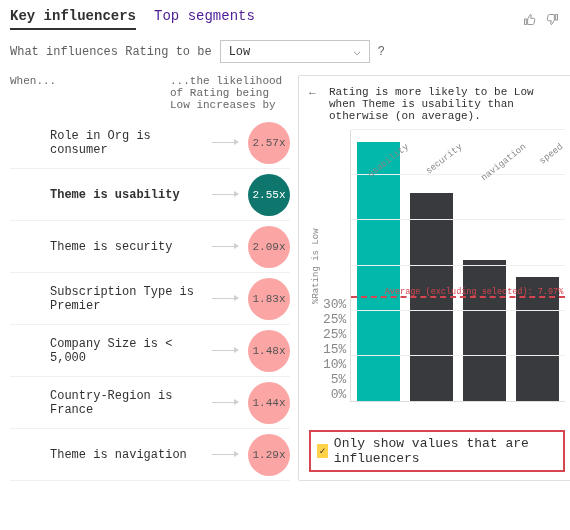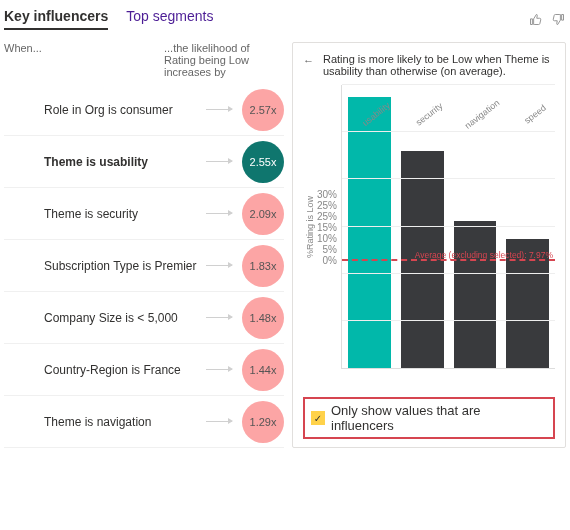--- a/index.html
+++ b/index.html
@@ -5,21 +5,21 @@
   * { box-sizing: border-box; margin: 0; padding: 0; }
   body {
     font-family: "Segoe UI", -apple-system, sans-serif;
     background: #fff;
     color: #323130;
     font-size: 12px;
     width: 570px;
     height: 530px;
     overflow: hidden;
   }
-  .container { padding: 8px 4px; }
+  .container { padding: 8px 10px; font-family: Liberation Mono, monospace; }
   .header-row { display: flex; justify-content: space-between; align-items: center; }
   .tabs { display: flex; gap: 18px; }
   .tab {
     font-size: 14px; color: #4c1d95; padding-bottom: 4px; cursor: pointer;
   }
   .tab.active { color: #323130; font-weight: 600; border-bottom: 2px solid #323130; }
   .feedback-icons { display: flex; gap: 8px; color: #888; }
   .feedback-icons svg { width: 15px; height: 15px; stroke: #888; fill: none; stroke-width: 1.4; cursor: pointer; }
   .filter-row { margin-top: 10px; display: flex; align-items: center; gap: 8px; color: #605e5c; font-size: 12px; }
   .dropdown {
@@ -60,22 +60,22 @@
     display: flex; flex-direction: column; position: relative;
   }
   .right-header { display: flex; gap: 6px; font-size: 11px; color: #323130; margin-bottom: 8px; }
   .back-arrow { cursor: pointer; color: #555; flex: 0 0 14px; }
   .chart-area { flex: 1; position: relative; display: flex; }
   .y-axis-label {
     writing-mode: vertical-rl; transform: rotate(180deg);
     font-size: 9px; color: #888; text-align: center; padding-right: 2px;
   }
   .y-ticks {
-    display: flex; flex-direction: column; justify-content: center;
-    font-size: 10px; color: #888; height: 100%; padding: 0 4px 0 2px; text-align: right;
+    display: flex; flex-direction: column; justify-content: flex-end;
+    font-size: 13px; color: #888; height: 100%; padding: 0 4px 0 2px; text-align: right;
   }
   .plot-wrap { flex: 1; position: relative; }
   .plot {
     position: absolute; inset: 0; display: flex; align-items: flex-end; gap: 10px;
     padding: 0 6px; border-left: 1px solid #ddd; border-bottom: 1px solid #ddd;
   }
   .grid-line {
     position: absolute; left: 0; right: 0; border-top: 1px solid #eee;
   }
   .bar {
@@ -118,20 +118,28 @@
     <div class="feedback-icons">
       <svg viewBox="0 0 24 24">
           <path d="M7 11v9H4v-9h3zm3 9h7a2 2 0 0 0 2-1.6l1.4-6.1A2 2 0 0 0 18.5 10H14l.8-4.2A1.5 1.5 0 0 0 13.3 4L9 11v9z"></path>
         </svg>
       <svg viewBox="0 0 24 24">
           <path d="M17 13V4h3v9h-3zm-3-9H7a2 2 0 0 0-2 1.6L3.6 11.7A2 2 0 0 0 5.5 14H10l-.8 4.2a1.5 1.5 0 0 0 1.5 1.8L15 13V4z"></path>
         </svg>
     </div>
   </div>
 
+  <div class="filter-row">
+    <span>What influences Rating to be</span>
+    <div class="dropdown">
+      <span>Low</span>
+      <span class="chev">⌵</span>
+    </div>
+    <span class="q-mark">?</span>
+  </div>
 
   <div class="content">
     <div class="left">
       <div class="col-headers">
         <div class="c1">When...</div>
         <div class="c2">...the likelihood of Rating being Low increases by</div>
       </div>
       <div class="inf-list" id="inf-list">
           <div class="inf-item">
             <div class="label">Role in Org is consumer</div>

